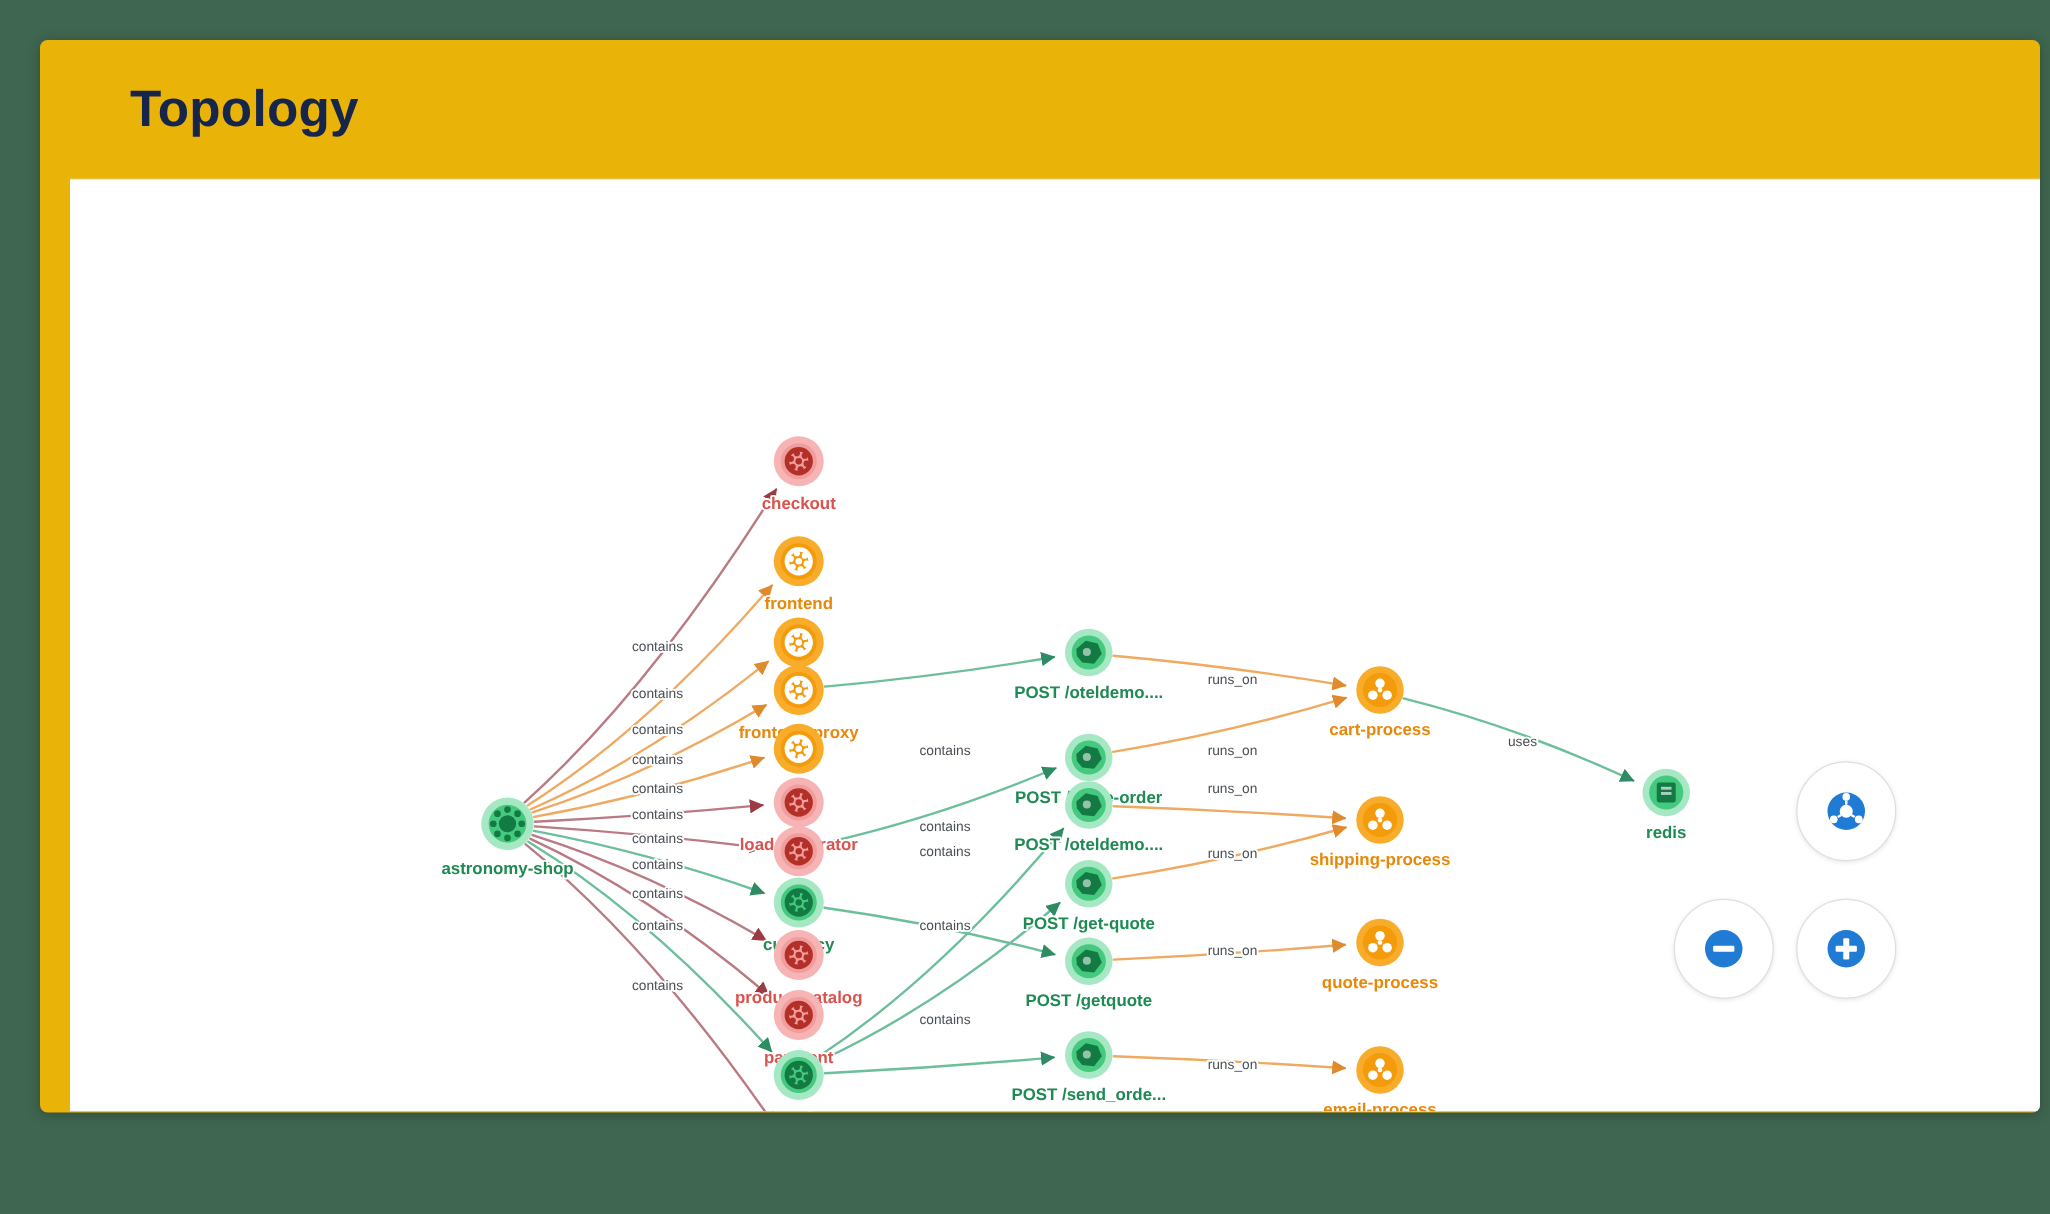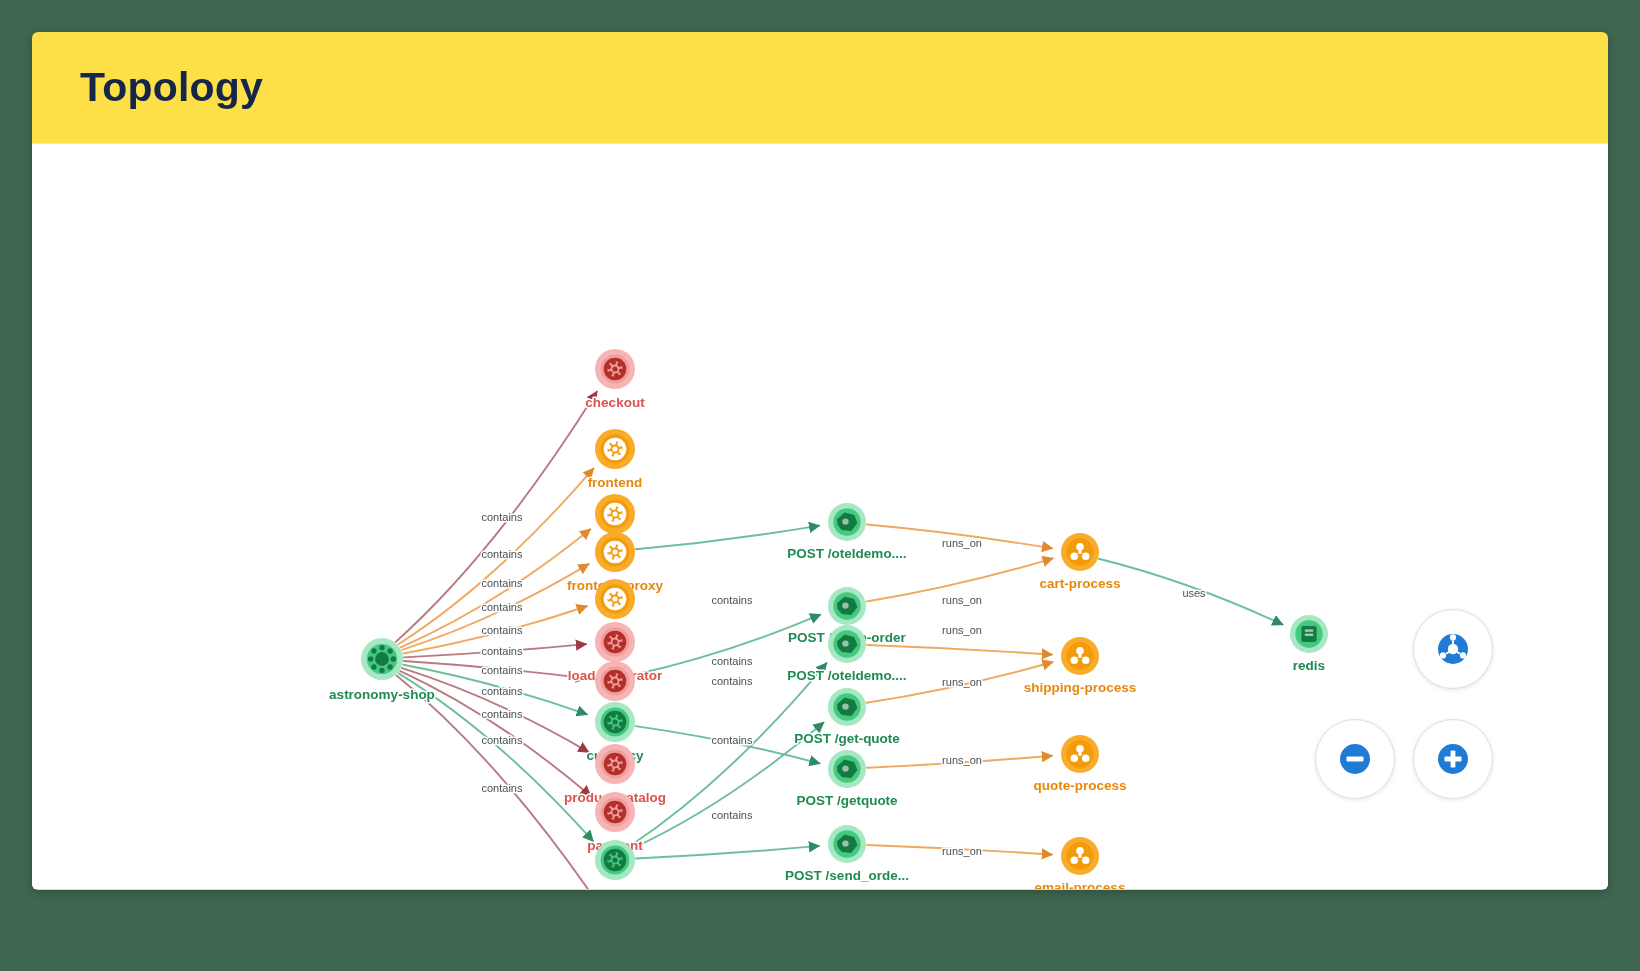--- a/index.html
+++ b/index.html
@@ -15,24 +15,25 @@
     background: #3f6650;
     overflow: hidden;
   }
   
   #card {
     position: absolute;
     left: 32px;
     top: 32px;
     width: 1576px;
     height: 858px;
-    background: #fde047;
+    background: #eab308;
     border-radius: 6px;
     box-shadow: 0 2px 10px rgba(0,0,0,.25);
     overflow: hidden;
+    padding-left: 24px;
   }
   #card-header {
     height: 112px;
     border-bottom: 1px solid #e3e6ea;
     box-sizing: border-box;
     display: flex;
     align-items: center;
     padding-left: 48px;
   }
   #page-title {

